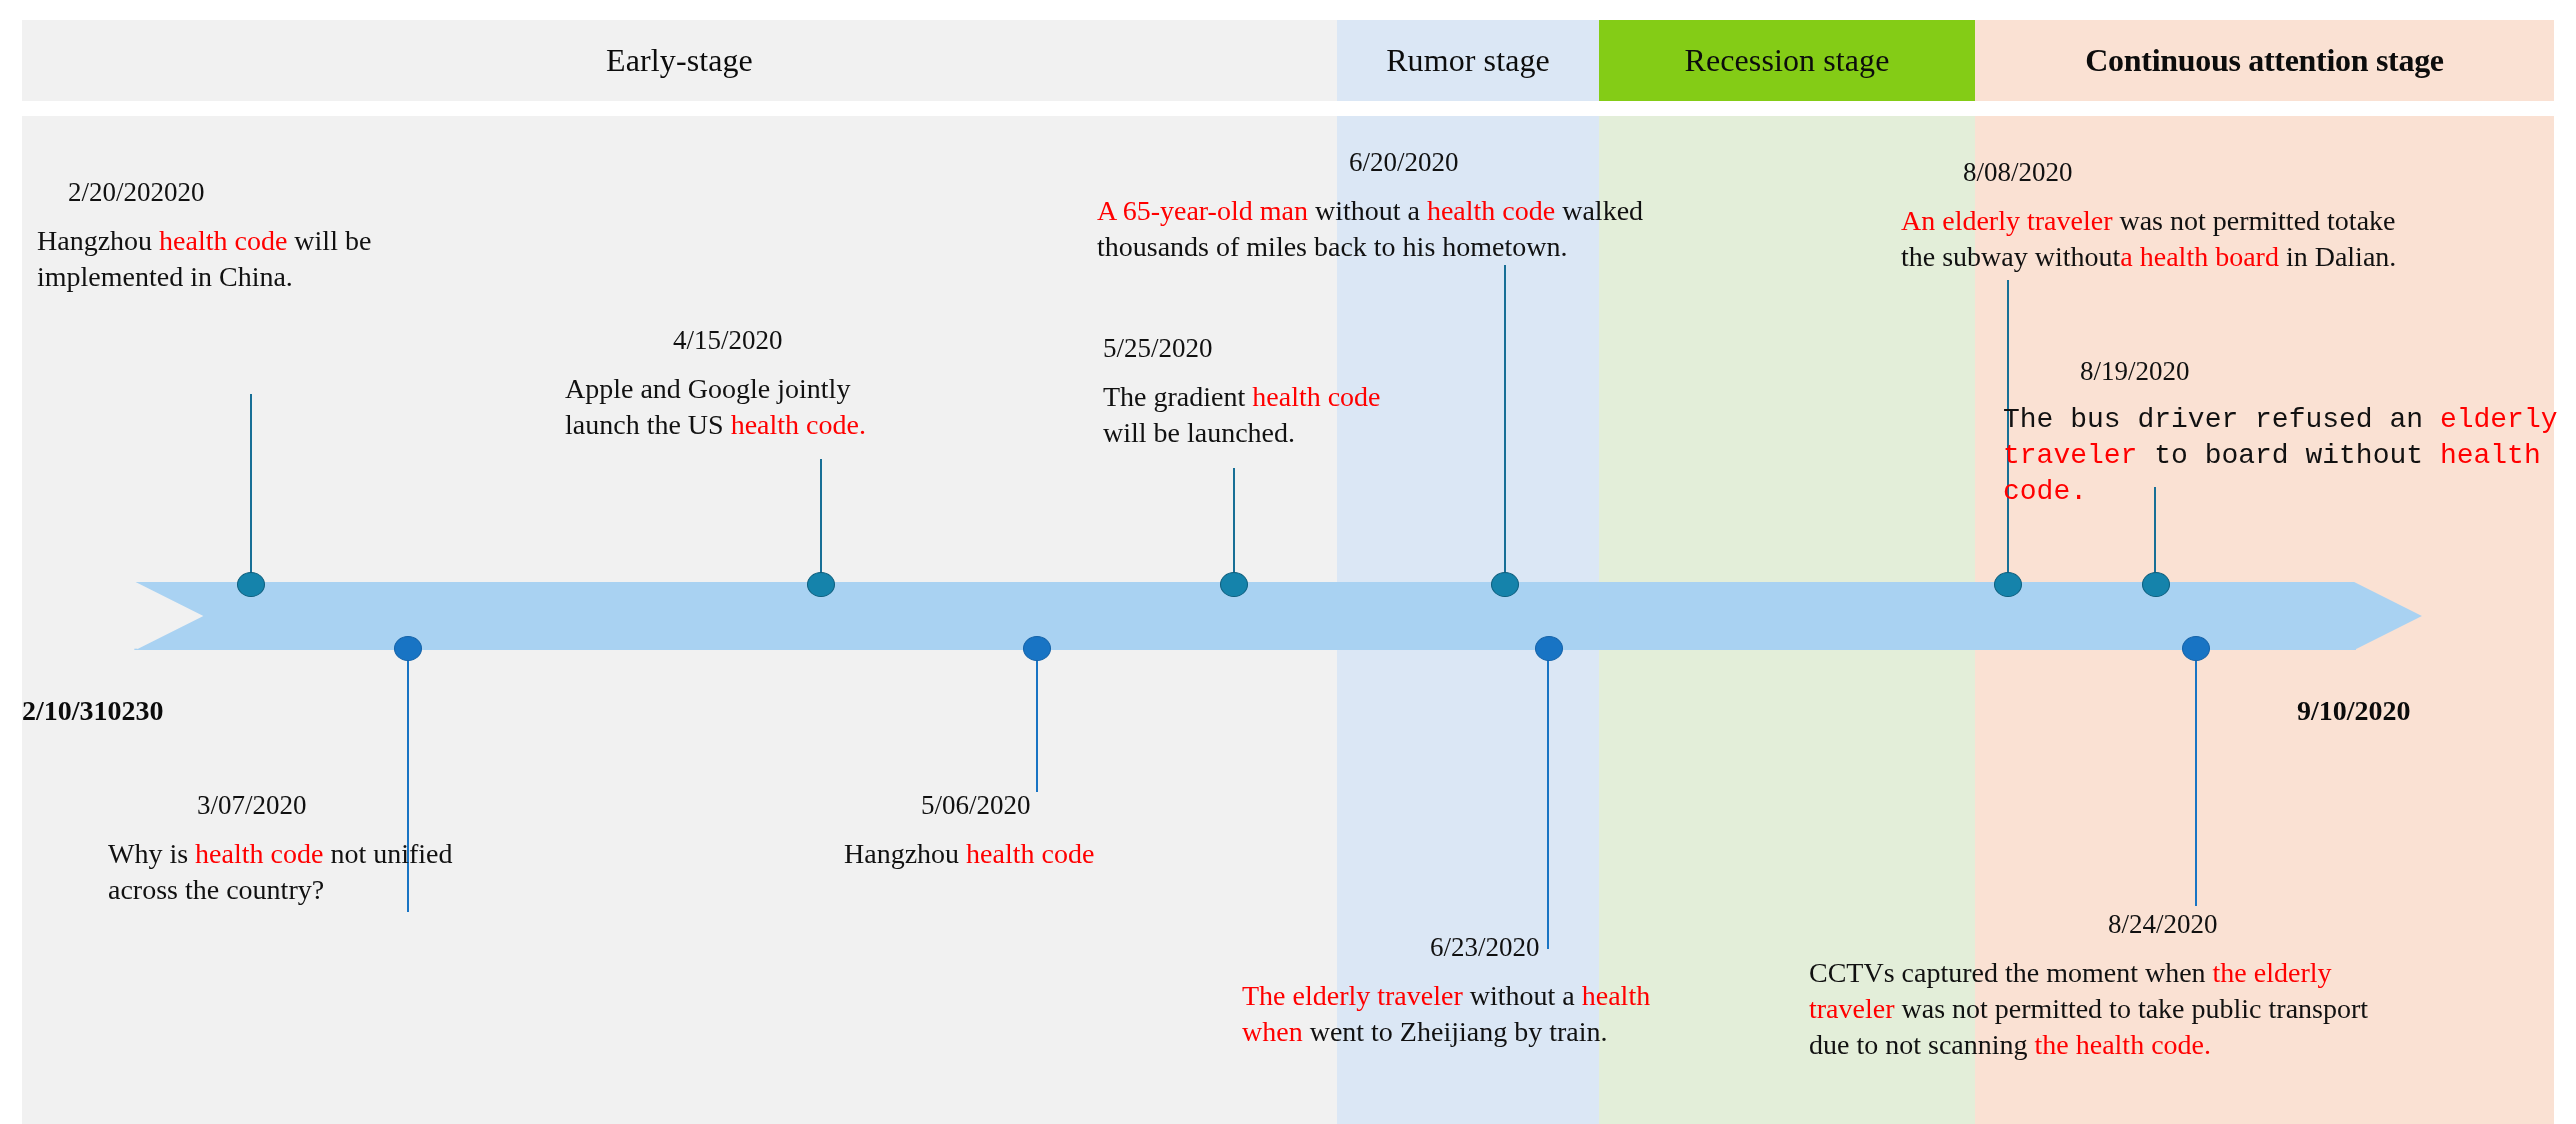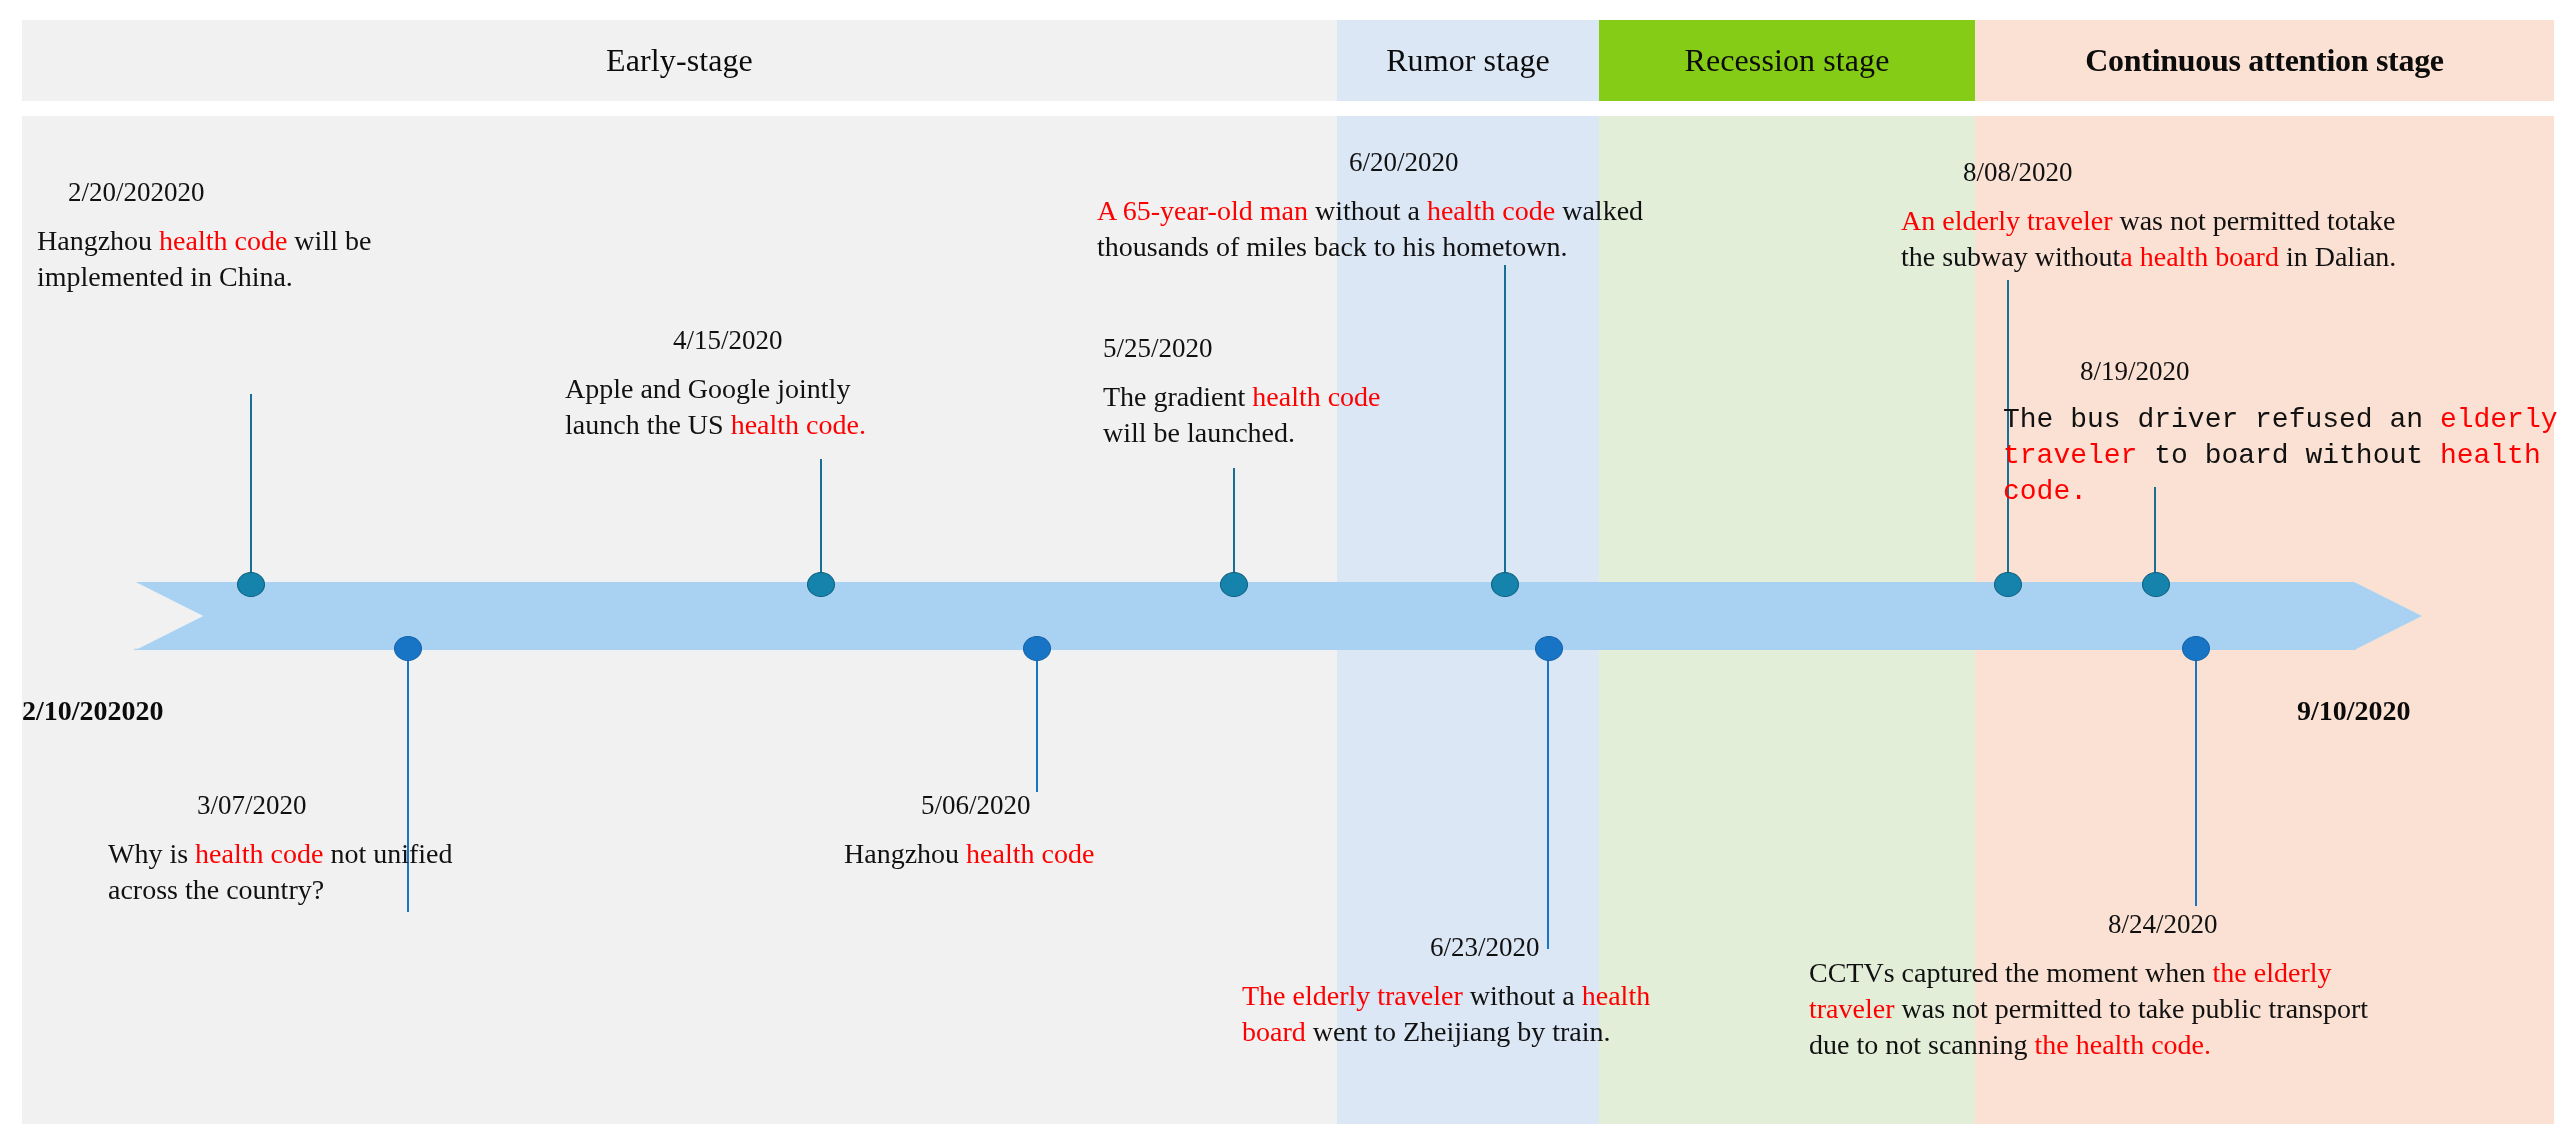--- a/index.html
+++ b/index.html
@@ -144,21 +144,21 @@
           <div><span class="hl">A 65-year-old man</span><span> without a </span><span class="hl">health code</span><span> walked</span></div>
           <div><span>thousands of miles back to his hometown.</span></div>
         </div>
       </div>
       <div class="stem down" style="left: 1547px; top: 637px; height: 312px;"></div>
       <div class="dot down" style="left: 1535px; top: 636px;"></div>
       <div class="label" style="left: 1242px; top: 932px; width: 555px;">
         <div class="date l" style="margin-left: 188px;">6/23/2020</div>
         <div class="body" style="margin-top: 16px;">
           <div><span class="hl">The elderly traveler</span><span> without a </span><span class="hl">health</span></div>
-          <div><span class="hl">board</span><span> went to Zheijiang by train.</span></div>
+          <div><span class="hl">when</span><span> went to Zheijiang by train.</span></div>
         </div>
       </div>
       <div class="stem" style="left: 2007px; top: 280px; height: 316px;"></div>
       <div class="dot" style="left: 1994px; top: 572px;"></div>
       <div class="label" style="left: 1901px; top: 157px; width: 666px;">
         <div class="date l" style="margin-left: 62px;">8/08/2020</div>
         <div class="body" style="margin-top: 16px;">
           <div><span class="hl">An elderly traveler</span><span> was not permitted totake</span></div>
           <div><span>the subway without</span><span class="hl">a health board</span><span> in Dalian.</span></div>
         </div>
@@ -177,17 +177,17 @@
       <div class="label" style="left: 1809px; top: 909px; width: 758px;">
         <div class="date l" style="margin-left: 299px;">8/24/2020</div>
         <div class="body" style="margin-top: 16px;">
           <div><span>CCTVs captured the moment when </span><span class="hl">the elderly</span></div>
           <div><span class="hl">traveler</span><span> was not permitted to take public transport</span></div>
           <div><span>due to not scanning </span><span class="hl">the health code.</span></div>
         </div>
       </div>
     </div>
 
-  <div class="endcap" id="cap-start" style="left:22px;top:695px;">2/10/202020</div>
+  <div class="endcap" id="cap-start" style="left:22px;top:695px;">2/10/310230</div>
   <div class="endcap" id="cap-end" style="left:2297px;top:695px;">9/10/2020</div>
 
 </div>
 
 
 </body></html>

